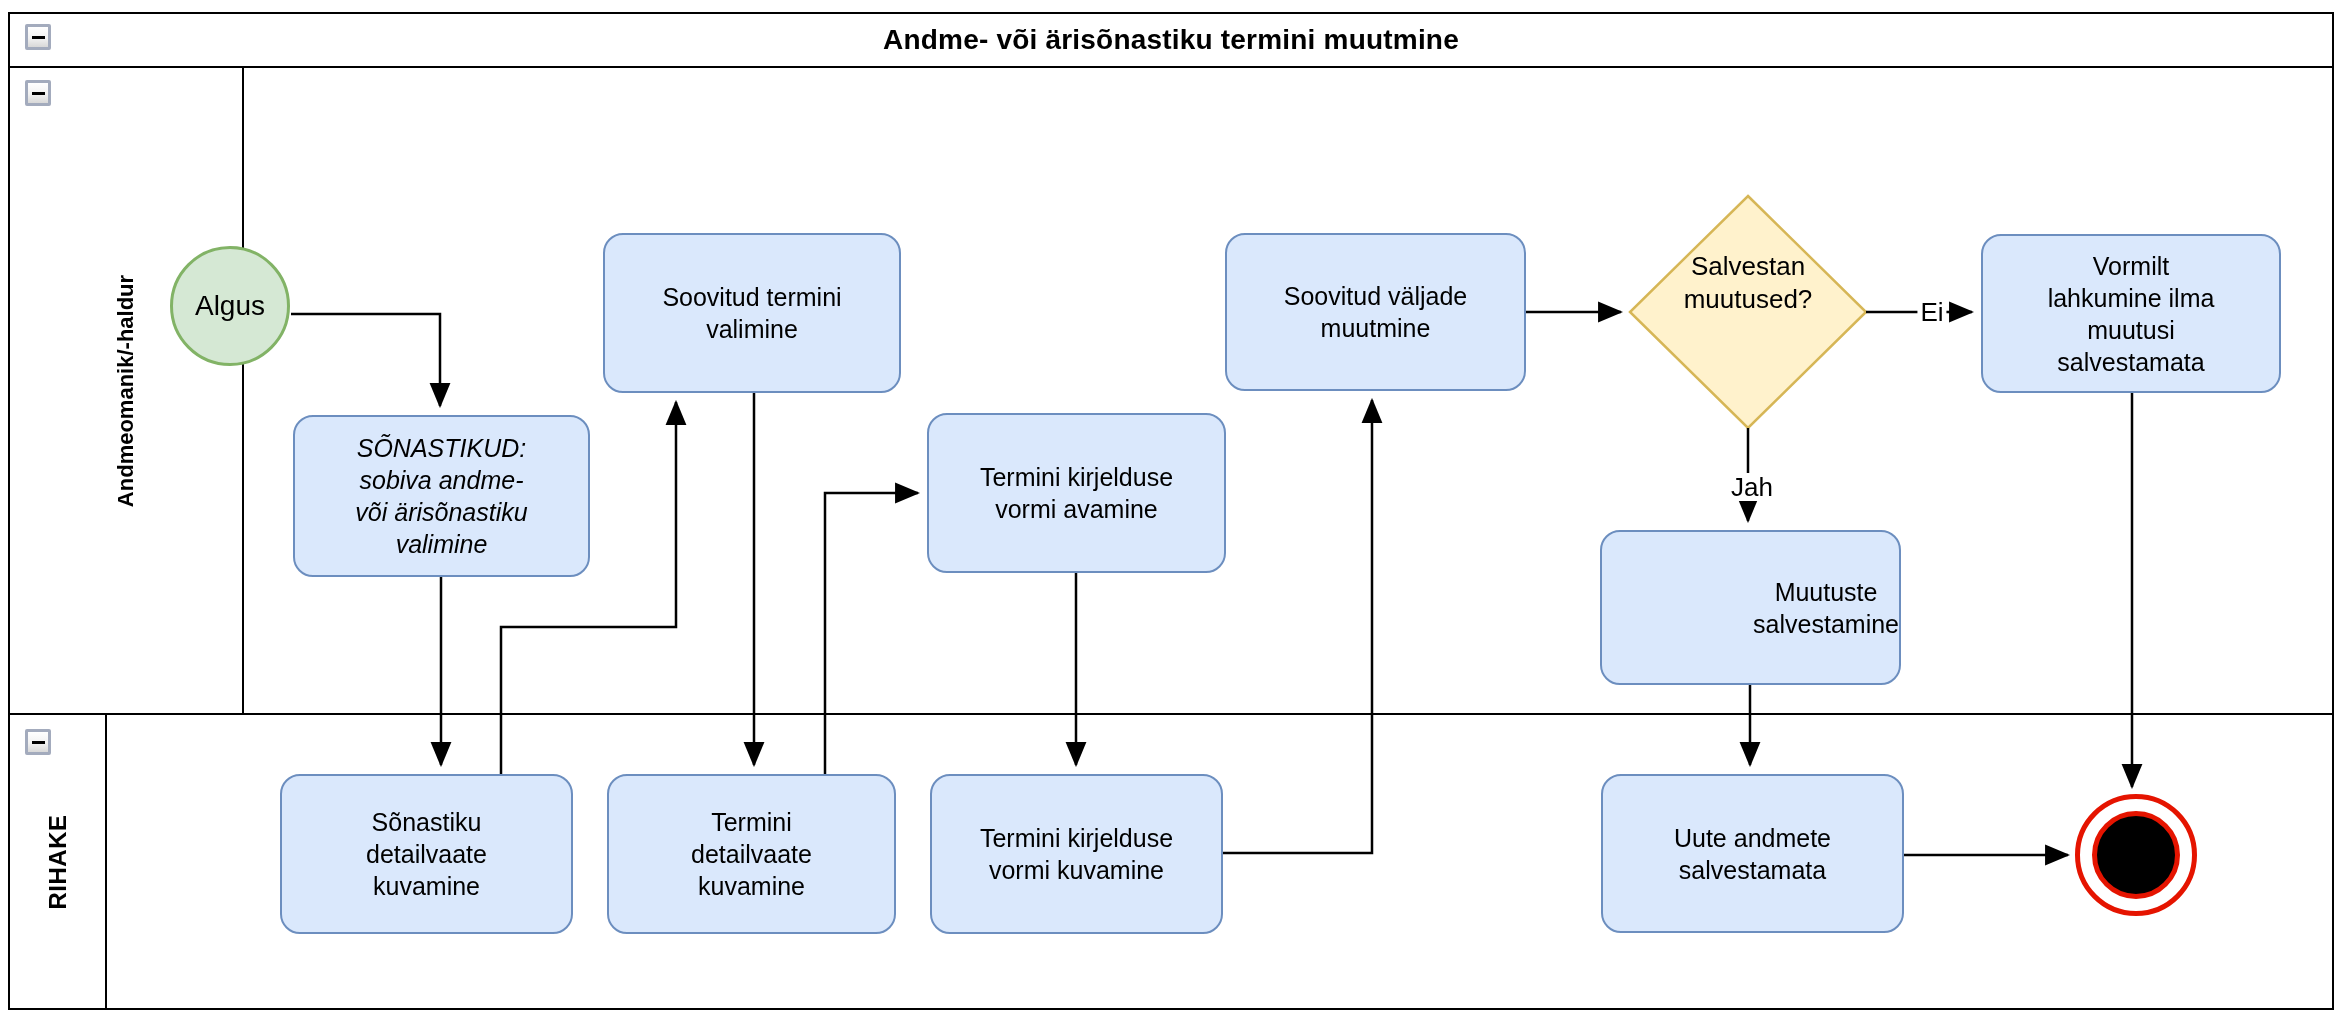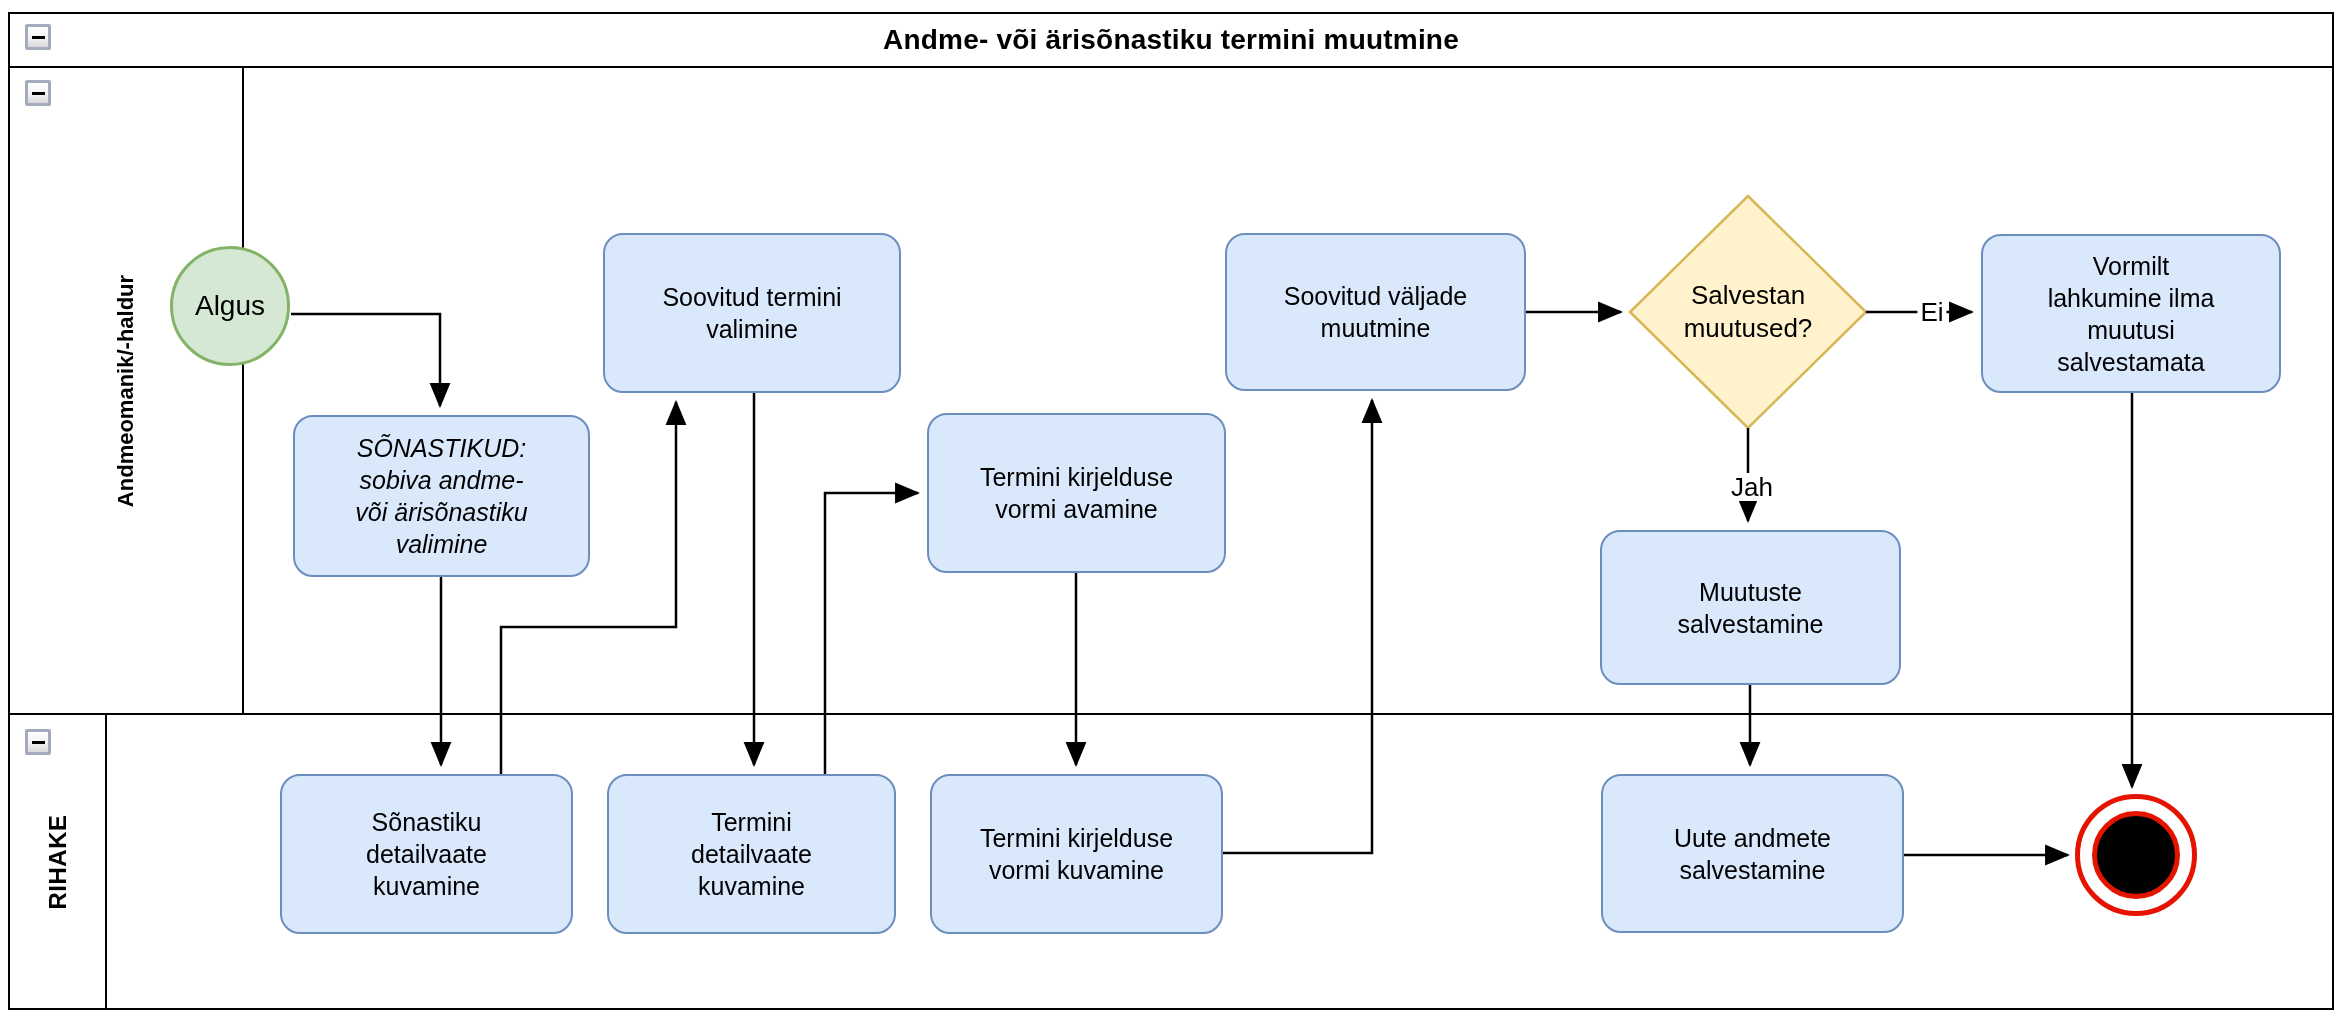--- a/index.html
+++ b/index.html
@@ -57,21 +57,21 @@
     display:flex;align-items:center;justify-content:center;
     text-align:center;font-size:25px;line-height:32px;white-space:pre-line;
     padding:4px 0;cursor:default;
   }
   .event-start{
     background:#d5e8d4;border:3px solid #82b366;border-radius:50%;
     display:flex;align-items:center;justify-content:center;
     font-size:28px;
   }
   .gateway-label{
-    z-index:4;display:flex;align-items:center;justify-content:center;
+    z-index:4;display:flex;justify-content:center;
     text-align:center;font-size:26px;line-height:33px;white-space:pre-line;
     background:transparent;pointer-events:none;
   }
   .event-end-outer{
     background:#ffffff;border:5px solid #e51400;border-radius:50%;
     display:flex;align-items:center;justify-content:center;
   }
   .event-end-inner{
     width:78px;height:78px;box-sizing:content-box;
     background:#000;border:5px solid #e51400;border-radius:50%;
@@ -171,21 +171,21 @@
 muutused?</span>
   </div>
 
   <div class="node task" style="left:1981px;top:234px;width:300px;height:159px;">
     <span>Vormilt
 lahkumine ilma
 muutusi
 salvestamata</span>
   </div>
 
-  <div class="node task" style="left:1600px;top:530px;width:301px;height:155px;">
+  <div class="node task" style="left:1600px;top:530px;width:301px;height:155px;justify-content:flex-end;">
     <span>Muutuste
 salvestamine</span>
   </div>
 
   <div class="node task" style="left:280px;top:774px;width:293px;height:160px;">
     <span>Sõnastiku
 detailvaate
 kuvamine</span>
   </div>
 
@@ -195,21 +195,21 @@
 kuvamine</span>
   </div>
 
   <div class="node task" style="left:930px;top:774px;width:293px;height:160px;">
     <span>Termini kirjelduse
 vormi kuvamine</span>
   </div>
 
   <div class="node task" style="left:1601px;top:774px;width:303px;height:159px;">
     <span>Uute andmete
-salvestamine</span>
+salvestamata</span>
   </div>
 
   <div class="node event-end-outer" style="left:2075px;top:794px;width:122px;height:122px;">
     <div class="event-end-inner"></div>
   </div>
 
   <div class="edge-label" style="left:1932px;top:312px;">Ei</div>
   <div class="edge-label" style="left:1752px;top:487px;">Jah</div>
 
 </div>

